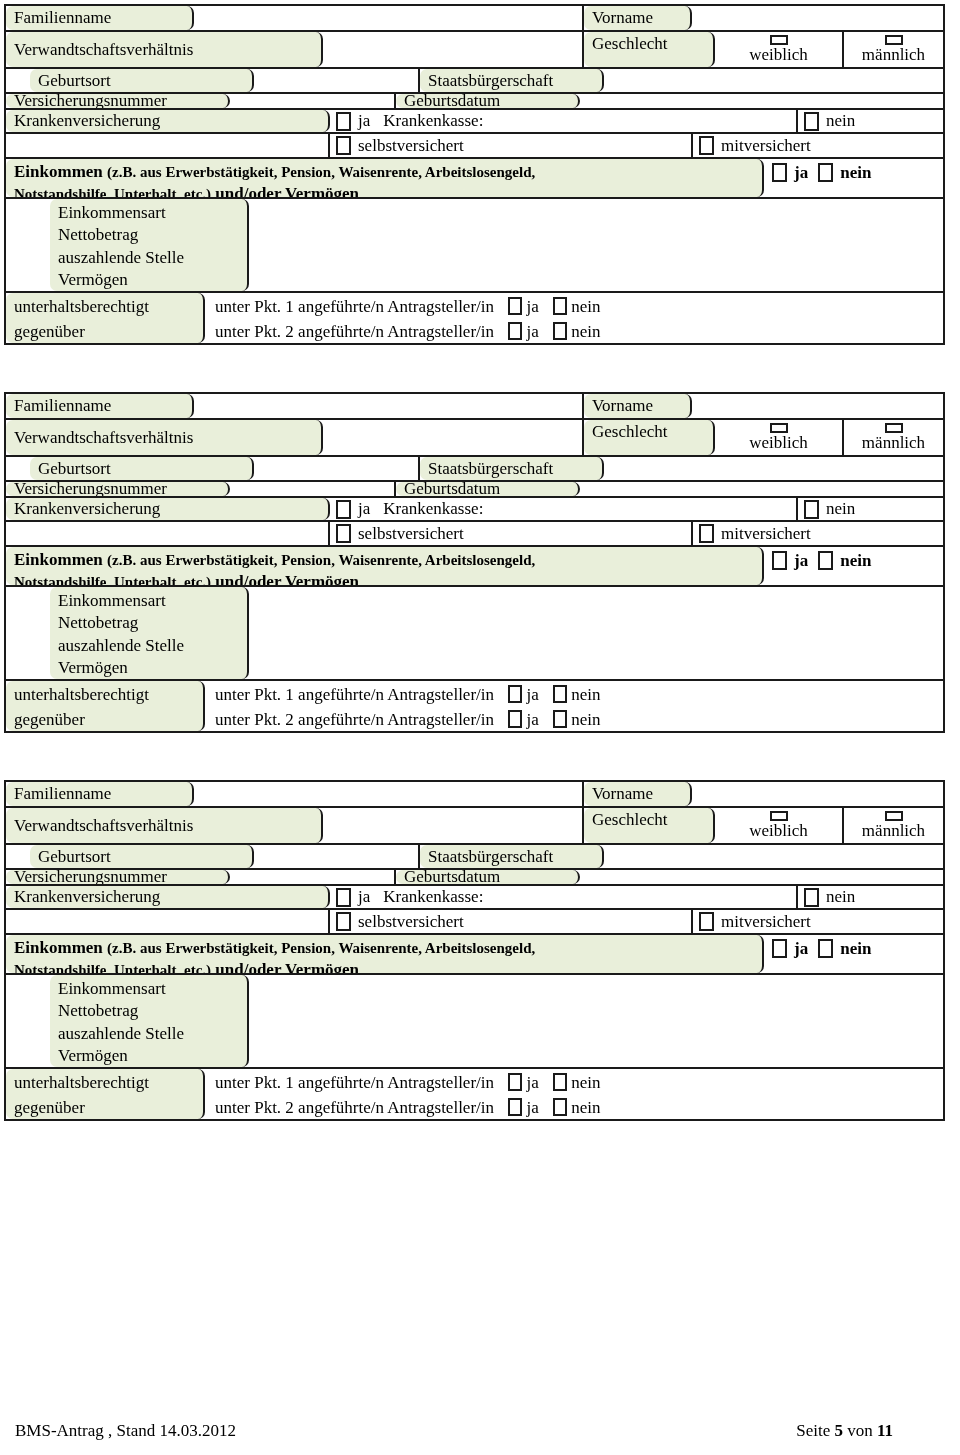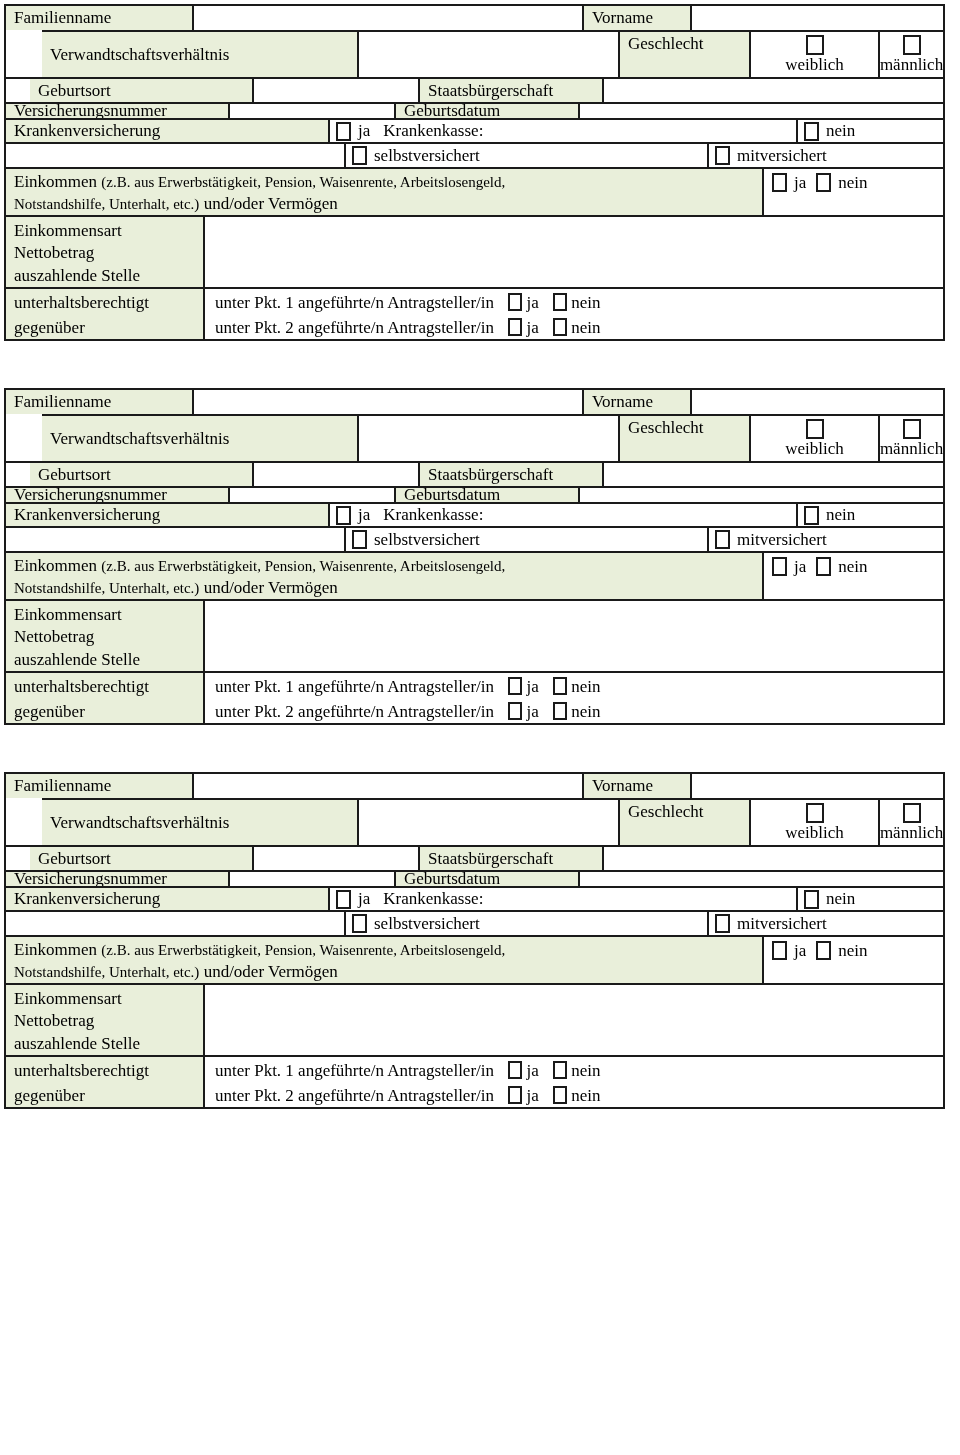--- a/index.html
+++ b/index.html
@@ -30,31 +30,31 @@
   .row:first-child{border-top:none;}
   .cell{
     box-sizing:border-box;
     border-right:2px solid var(--border);
     display:flex;align-items:center;
     padding-left:8px;
     overflow:hidden;
     white-space:nowrap;
   }
   .cell:last-child{border-right:none;flex:1;}
-  .green{background:var(--label-bg);}
+  .green{background:var(--label-bg);border-radius:7px;}
   .nopad{padding-left:0;}
   
   .r1{height:24px;}
-  .r2{height:47px;margin-left:36px;}
+  .r2{height:37px;}
   .r3{height:25px;padding-left:24px;}
   .r4{height:16px;}
   .r5{height:24px;}
-  .r6{height:25px;padding-left:16px;}
-  .r7{height:48px;}
-  .r8{height:72px;}
+  .r6{height:25px;}
+  .r7{height:40px;font-weight:bold;}
+  .r8{height:94px;padding-left:44px;}
   .r9{height:52px;font-family:Liberation Serif, serif;}
   
   .topalign{align-items:flex-start;padding-top:2px;}
   .colstack{
     flex-direction:column;align-items:center;justify-content:space-between;
     padding:3px 0 2px 0;
   }
   .multiline{display:block;padding-top:2px;line-height:22px;}
   .multiline8{display:block;padding-top:3px;line-height:22.4px;}
   .r9 .label-stack{display:block;padding-top:1px;line-height:25px;}
@@ -416,13 +416,17 @@
           <span>ja</span>
           <span class="cb small gap-l"></span>
           <span>nein</span>
         </div>
       </div>
     </div>
 
   </div>
 </div>
 
+  <div class="footer">
+    <span class="left">BMS-Antrag , Stand 14.03.2012</span>
+    <span class="right"><span>Seite</span> <span class="b">5</span> <span>von</span> <span class="b">11</span></span>
+  </div>
 </div>
 
 </body></html>

